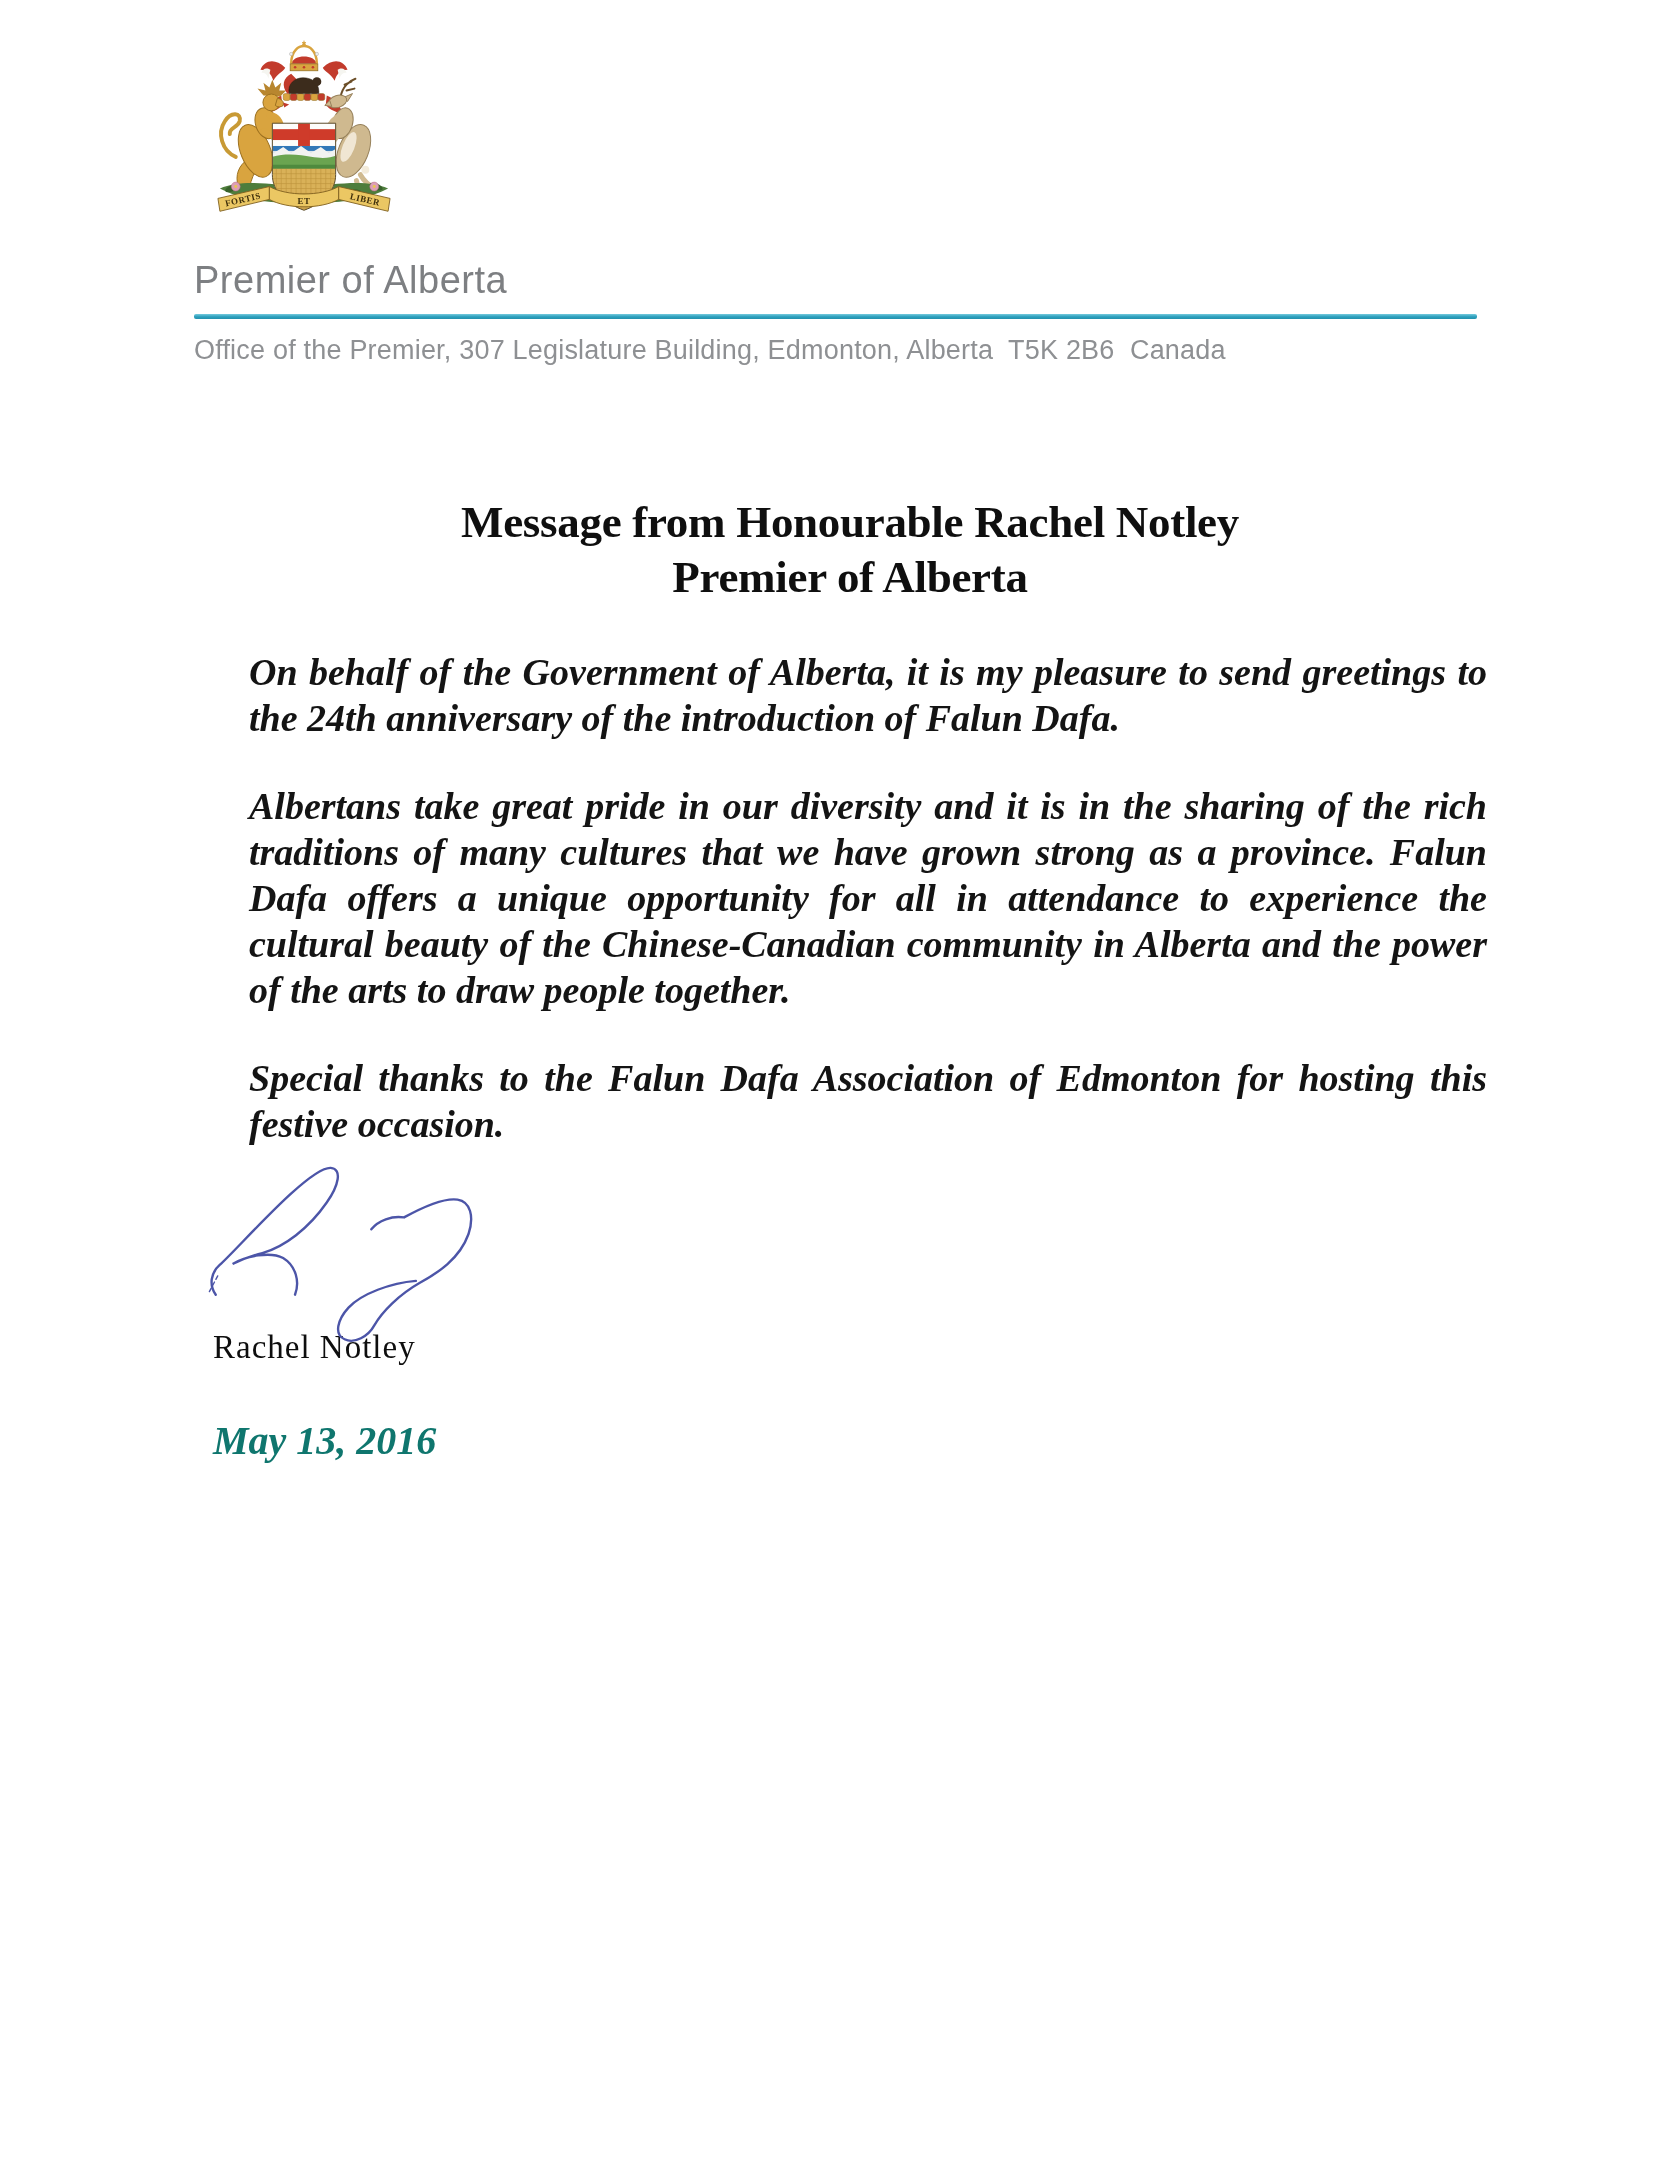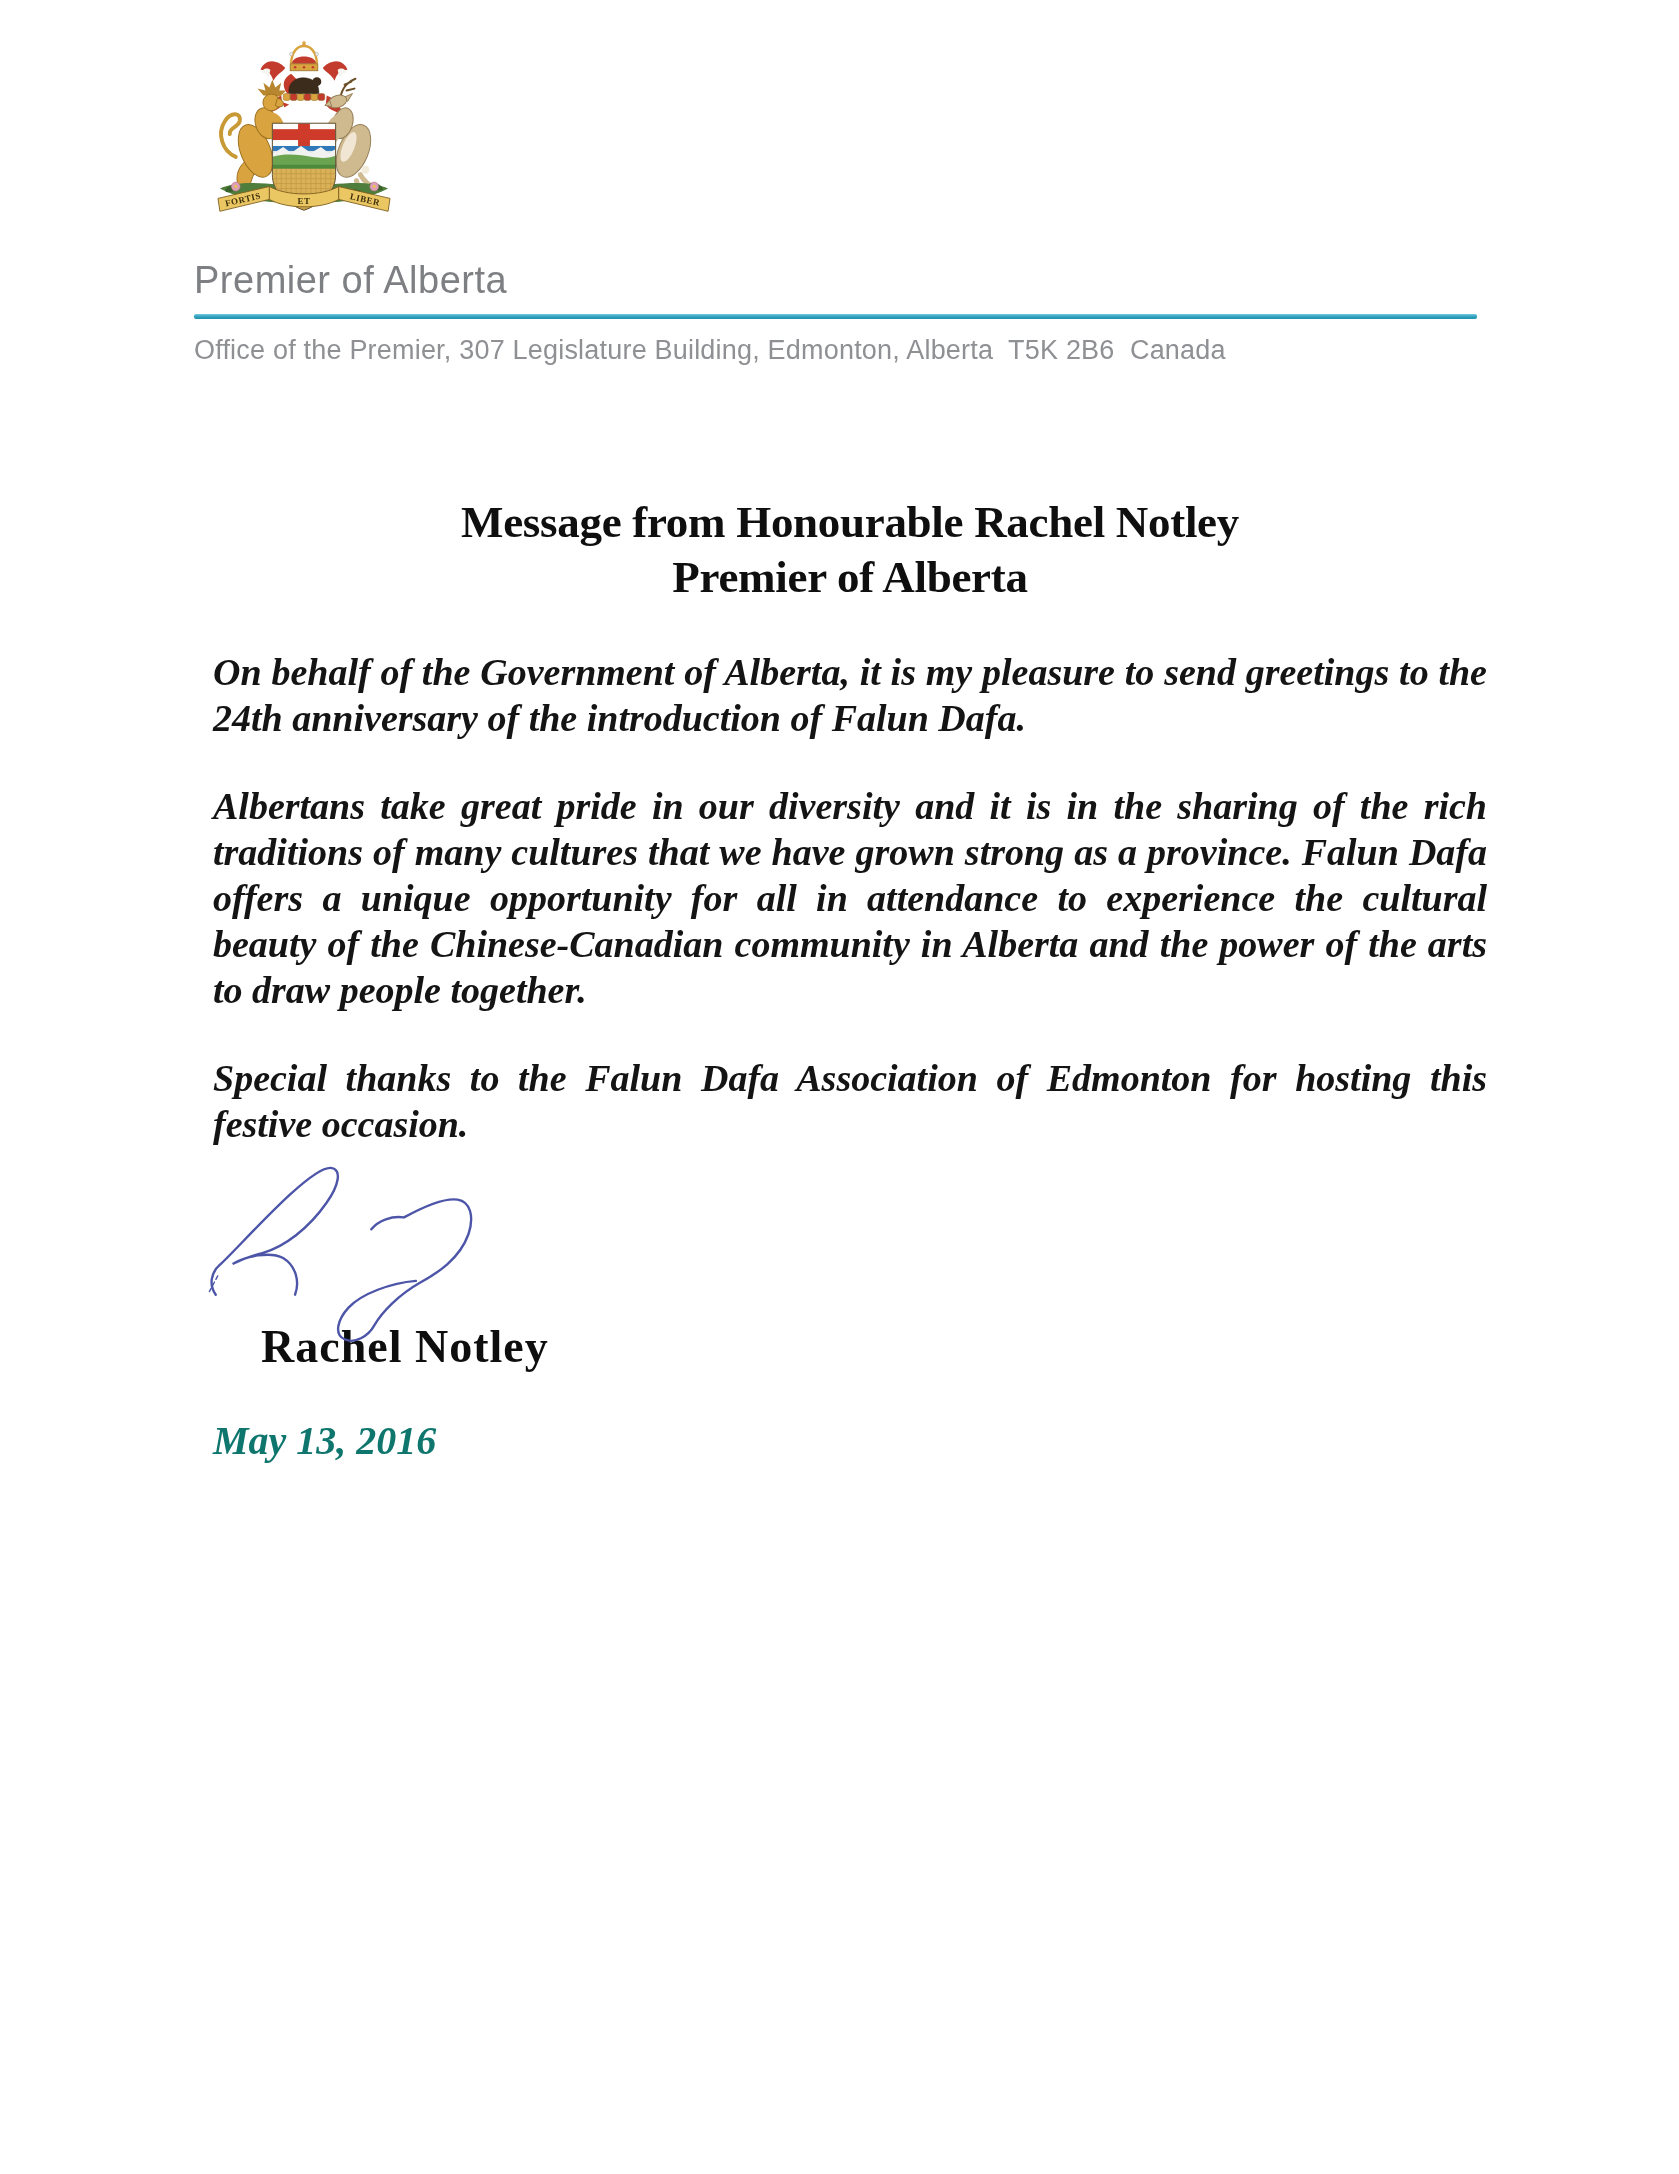--- a/index.html
+++ b/index.html
@@ -36,31 +36,32 @@
   .title {
     margin-top:129px; margin-bottom:44px;
     font-weight:700; font-size:45px; line-height:55px;
     text-align:center; color:#0f0f0f; letter-spacing:-0.3px;
   }
   .para {
     font-style:italic; font-weight:700;
     font-size:38px; line-height:46px;
     text-align:justify; color:#141414;
     margin-bottom:42px;
+    margin-left:36px;
   }
   
   .sig-ink {
     display:block; width:327px; height:218px;
     margin:-36px 0 -48px -25px;
     position:relative; z-index:2; pointer-events:none;
   }
   .sig-name {
     position:relative; z-index:1;
-    font-weight:700; font-size:46px; line-height:48px;
-    letter-spacing:1px; color:#0e0e0e;margin-left:48px;
+    font-weight:400; font-size:33px; line-height:48px;
+    letter-spacing:1px; color:#0e0e0e;
   }
   .sig-date {
     margin-top:46px;
     font-style:italic; font-weight:700;
     font-size:40px; color:#0f766e;
   }
   .crest-motto-text {
     font-family:"Liberation Serif", serif; font-weight:700;
     font-size:9px; letter-spacing:0.6px; fill:#3e2f0b;
   }

